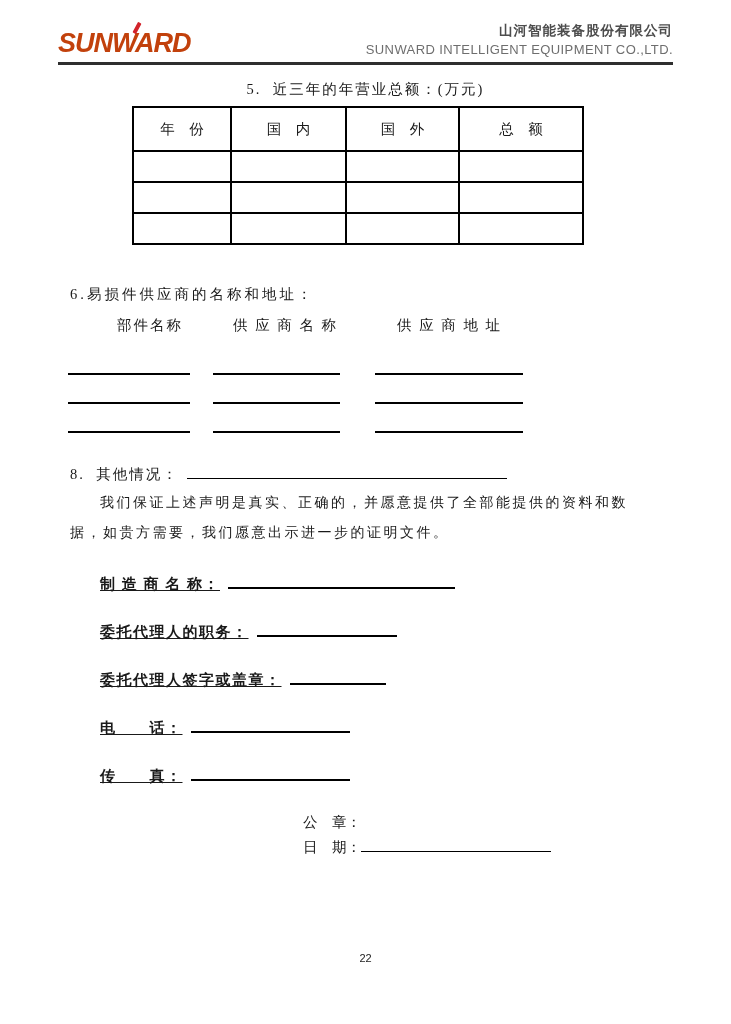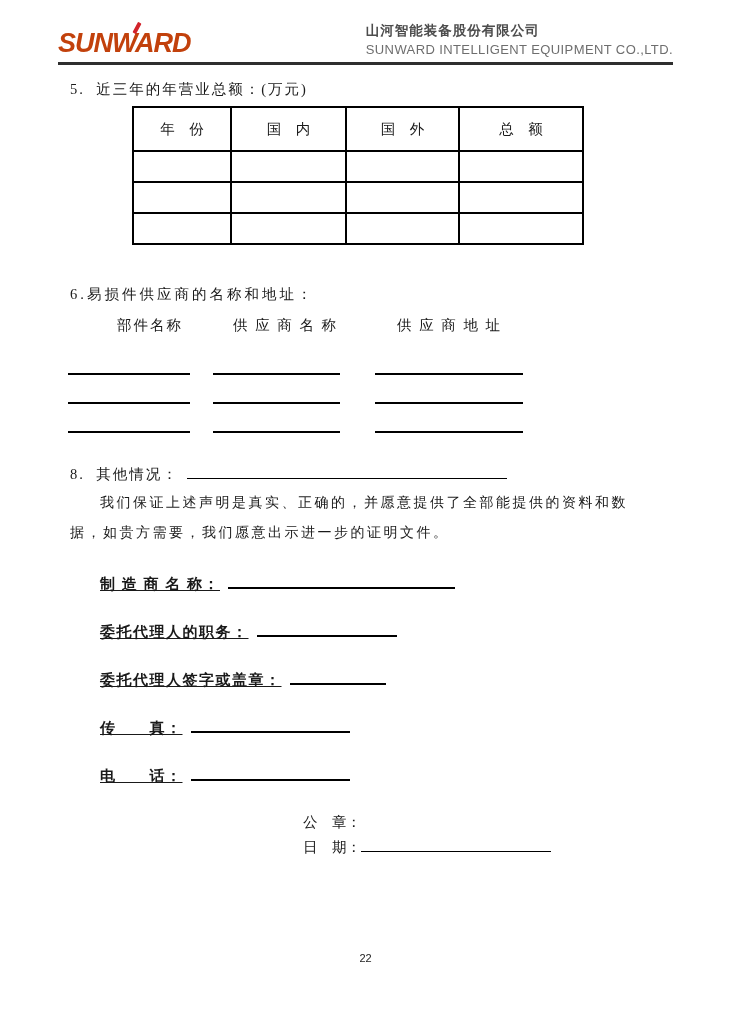--- a/index.html
+++ b/index.html
@@ -20,33 +20,33 @@
     font-weight:bold; font-style:italic;
     font-size:27px; letter-spacing:-1px;
     color:#c2410c; line-height:1;
     padding-top:10px;
   }
   .logo-accent {
     position:absolute; left:58%; top:2px;
     width:4px; height:12px; background:#d2232a;
     transform:rotate(28deg); border-radius:1px;
   }
-  .hco { text-align:left; font-family:"Liberation Sans","DejaVu Sans",sans-serif; }
+  .hco { text-align:right; font-family:"Liberation Sans","DejaVu Sans",sans-serif; }
   .hco-cn { font-size:13.5px; font-weight:bold; color:#4d4d4d; letter-spacing:1px; }
   .hco-en { font-size:13px; color:#6e6e6e; letter-spacing:0.4px; margin-top:2px; }
   .header-rule {
     margin:5px 58px 0 58px; height:3px;
     border-top:1px solid #2e2e2e;
     border-bottom:2px solid #2e2e2e;
   }
 
   
   .content { padding:0 70px; }
   .sec-heading { font-size:14.5px; letter-spacing:2px; }
-  #s5-heading { margin-top:15px; }
+  #s5-heading { margin-top:15px;text-align:center; }
 
   table.rev {
     margin:7px 0 0 62px; width:450px;
     border-collapse:collapse; table-layout:fixed;
   }
   table.rev th, table.rev td { border:2px solid #000; }
   table.rev th { height:44px; font-weight:normal; font-size:14.5px; text-align:center; }
   table.rev td { height:31px; }
 
   #s6-heading { margin-top:40px; letter-spacing:3px; }
@@ -187,24 +187,24 @@
       <div class="sig-row">
         <span class="sig-label pre">制 造 商 名 称：</span><span class="sig-line" id="line-manufacturer"></span>
       </div>
       <div class="sig-row">
         <span class="sig-label pre">委托代理人的职务：</span><span class="sig-line" id="line-agent-title"></span>
       </div>
       <div class="sig-row">
         <span class="sig-label pre">委托代理人签字或盖章：</span><span class="sig-line" id="line-agent-sign"></span>
       </div>
       <div class="sig-row">
+        <span class="sig-label pre">电　　话：</span><span class="sig-line" id="line-phone"></span>
+      </div>
+      <div class="sig-row">
         <span class="sig-label pre">传　　真：</span><span class="sig-line" id="line-fax"></span>
-      </div>
-      <div class="sig-row">
-        <span class="sig-label pre">电　　话：</span><span class="sig-line" id="line-phone"></span>
       </div>
     </div>
 
     <div class="seal-block">
       <div class="seal-row">
         <span class="pre">公　章：</span>
       </div>
       <div class="seal-row">
         <span class="pre">日　期：</span><span class="inline-line" id="line-date"></span>
       </div>

